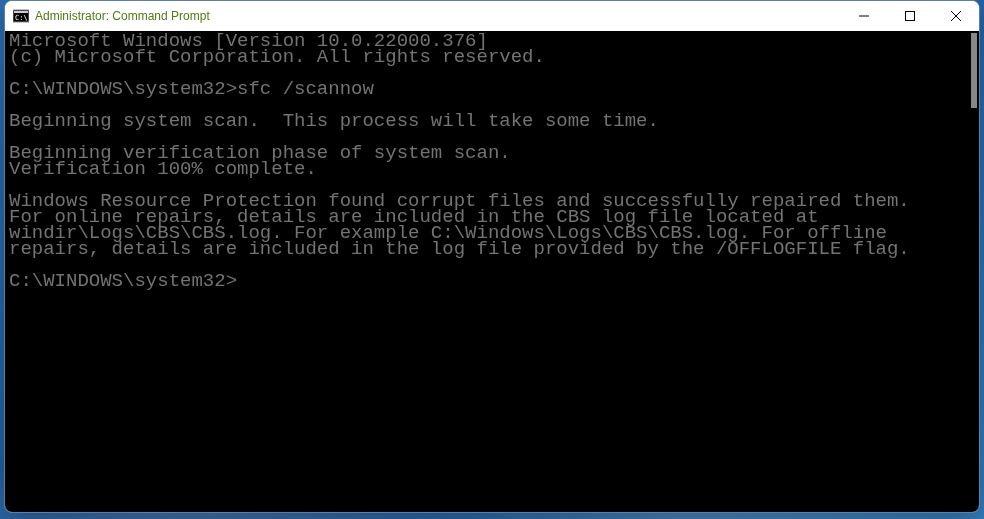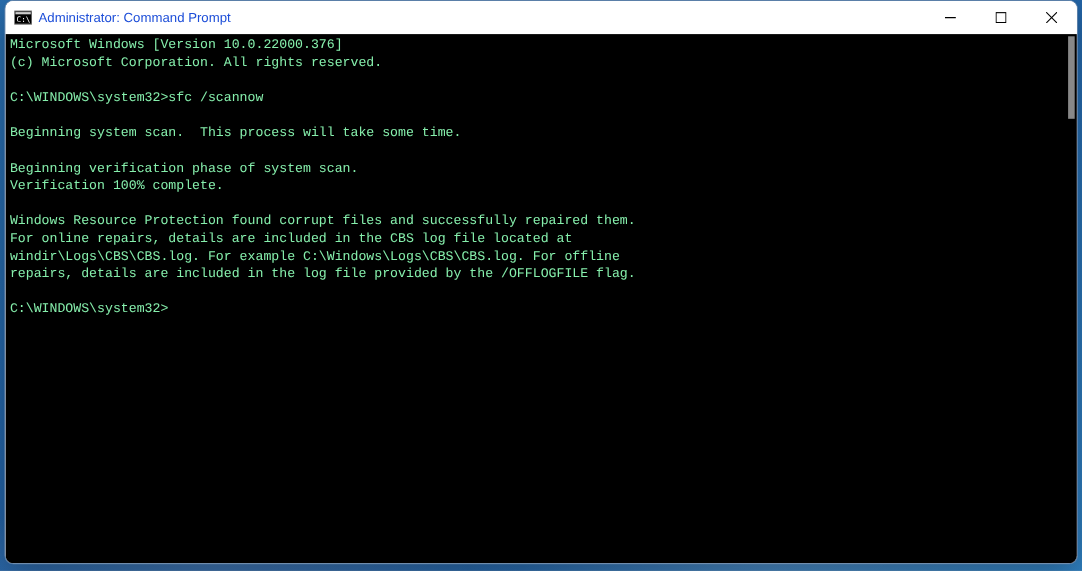--- a/index.html
+++ b/index.html
@@ -46,21 +46,21 @@
     width: 16px;
     height: 16px;
     margin-right: 6px;
     display: inline-flex;
     align-items: center;
     justify-content: center;
   }
   .titlebar-icon svg { display: block; }
   .titlebar-title {
     font-size: 12px;
-    color: #1d4ed8;
+    color: #4d7c0f;
     flex: 1;
   }
   .titlebar-controls {
     display: flex;
     height: 100%;
   }
   .titlebar-btn {
     width: 46px;
     height: 100%;
     display: flex;
@@ -75,23 +75,23 @@
   .titlebar-btn svg { display: block; }
   .terminal {
     flex: 1;
     background: #000000;
     position: relative;
     overflow: hidden;
   }
   .terminal-content {
     padding: 2px 0 0 4px;
     font-family: Consolas, 'Courier New', monospace;
-    font-size: 12px;
+    font-size: 19px;
     line-height: 16px;
-    color: #86efac;
+    color: #737373;
     white-space: pre;
     letter-spacing: 0px;
   }
   .terminal-content span { display: block; }
   .scrollbar {
     position: absolute;
     top: 2px;
     right: 2px;
     width: 6px;
     height: 75px;

